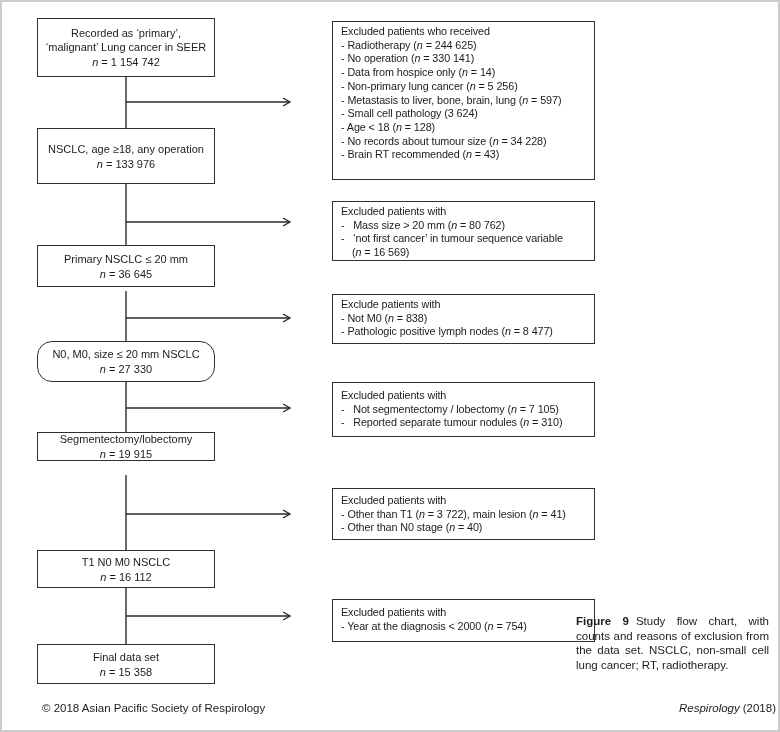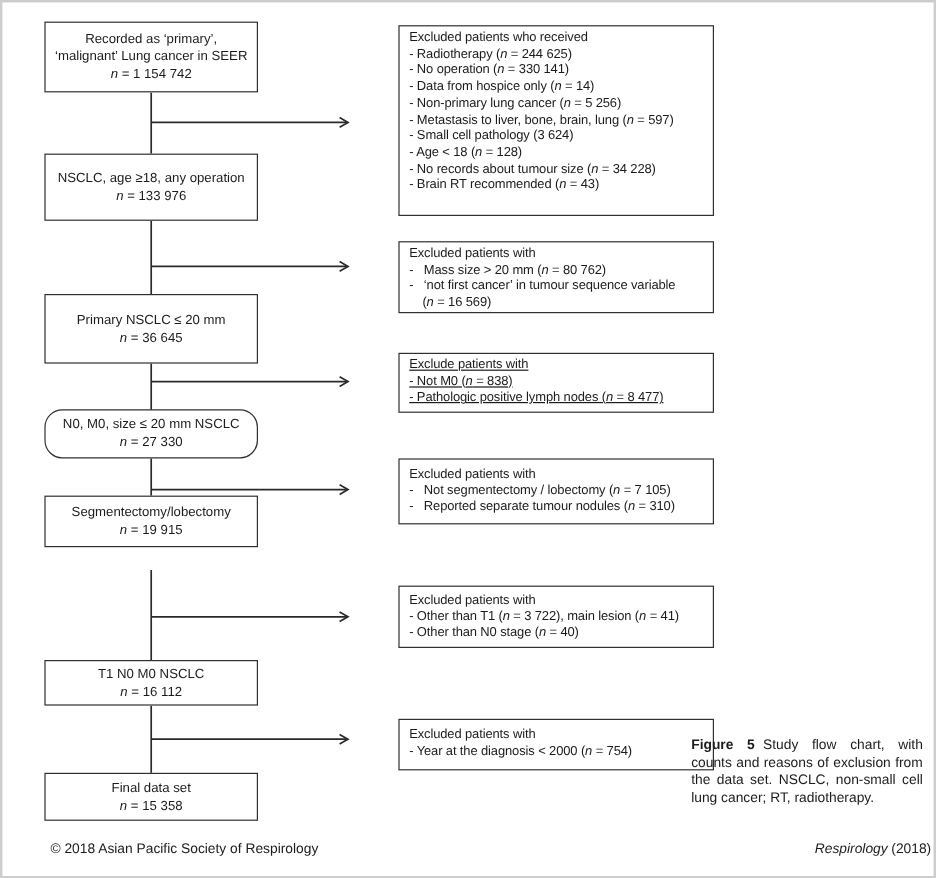--- a/index.html
+++ b/index.html
@@ -69,29 +69,29 @@
 
   <div class="lbox" style="top:16px;height:59px;">
     <div class="lbox-title">Recorded as ‘primary’,
 ‘malignant’ Lung cancer in SEER</div>
     <div class="lbox-n"><i>n</i> = 1 154 742</div>
   </div>
   <div class="lbox" style="top:126px;height:56px;">
     <div class="lbox-title">NSCLC, age ≥18, any operation</div>
     <div class="lbox-n"><i>n</i> = 133 976</div>
   </div>
-  <div class="lbox" style="top:243px;height:58px;">
+  <div class="lbox" style="top:243px;height:42px;">
     <div class="lbox-title">Primary NSCLC ≤ 20 mm</div>
     <div class="lbox-n"><i>n</i> = 36 645</div>
   </div>
   <div class="lbox" style="top:339px;height:41px;border-radius:15px;">
     <div class="lbox-title">N0, M0, size ≤ 20 mm NSCLC</div>
     <div class="lbox-n"><i>n</i> = 27 330</div>
   </div>
-  <div class="lbox" style="top:411px;height:43px;">
+  <div class="lbox" style="top:430px;height:29px;">
     <div class="lbox-title">Segmentectomy/lobectomy</div>
     <div class="lbox-n"><i>n</i> = 19 915</div>
   </div>
   <div class="lbox" style="top:548px;height:38px;">
     <div class="lbox-title">T1 N0 M0 NSCLC</div>
     <div class="lbox-n"><i>n</i> = 16 112</div>
   </div>
   <div class="lbox" style="top:642px;height:40px;">
     <div class="lbox-title">Final data set</div>
     <div class="lbox-n"><i>n</i> = 15 358</div>
@@ -110,21 +110,21 @@
     <div class="rb-item">- Brain RT recommended (<i>n</i> = 43)</div>
   </div>
 
   <div class="rbox" style="top:199px;height:60px;">
     <div class="rb-header">Excluded patients with</div>
     <div class="rb-item">-   Mass size &gt; 20 mm (<i>n</i> = 80 762)</div>
     <div class="rb-item">-   ‘not first cancer’ in tumour sequence variable
 (<i>n</i> = 16 569)</div>
   </div>
 
-  <div class="rbox" style="top:292px;height:50px;text-decoration:underline;">
+  <div class="rbox" style="top:292px;height:50px;">
     <div class="rb-header">Exclude patients with</div>
     <div class="rb-item">- Not M0 (<i>n</i> = 838)</div>
     <div class="rb-item">- Pathologic positive lymph nodes (<i>n</i> = 8 477)</div>
   </div>
 
   <div class="rbox" style="top:380px;height:55px;padding-top:6px;">
     <div class="rb-header">Excluded patients with</div>
     <div class="rb-item">-   Not segmentectomy / lobectomy (<i>n</i> = 7 105)</div>
     <div class="rb-item">-   Reported separate tumour nodules (<i>n</i> = 310)</div>
   </div>
@@ -133,20 +133,20 @@
     <div class="rb-header">Excluded patients with</div>
     <div class="rb-item">- Other than T1 (<i>n</i> = 3 722), main lesion (<i>n</i> = 41)</div>
     <div class="rb-item">- Other than N0 stage (<i>n</i> = 40)</div>
   </div>
 
   <div class="rbox" style="top:597px;height:43px;padding-top:6px;">
     <div class="rb-header">Excluded patients with</div>
     <div class="rb-item">- Year at the diagnosis &lt; 2000 (<i>n</i> = 754)</div>
   </div>
 
-  <div class="caption"><span class="cap-label">Figure 5</span><span>Study flow chart, with counts and reasons of exclusion from the data set. NSCLC, non-small cell lung cancer; RT, radiotherapy.</span></div>
+  <div class="caption"><span class="cap-label">Figure 9</span><span>Study flow chart, with counts and reasons of exclusion from the data set. NSCLC, non-small cell lung cancer; RT, radiotherapy.</span></div>
 
   <div class="footer">
     <span>© 2018 Asian Pacific Society of Respirology</span>
     <span><i class="journal">Respirology</i><span class="year">(2018)</span></span>
   </div>
 
 </div>
 
 </body></html>

